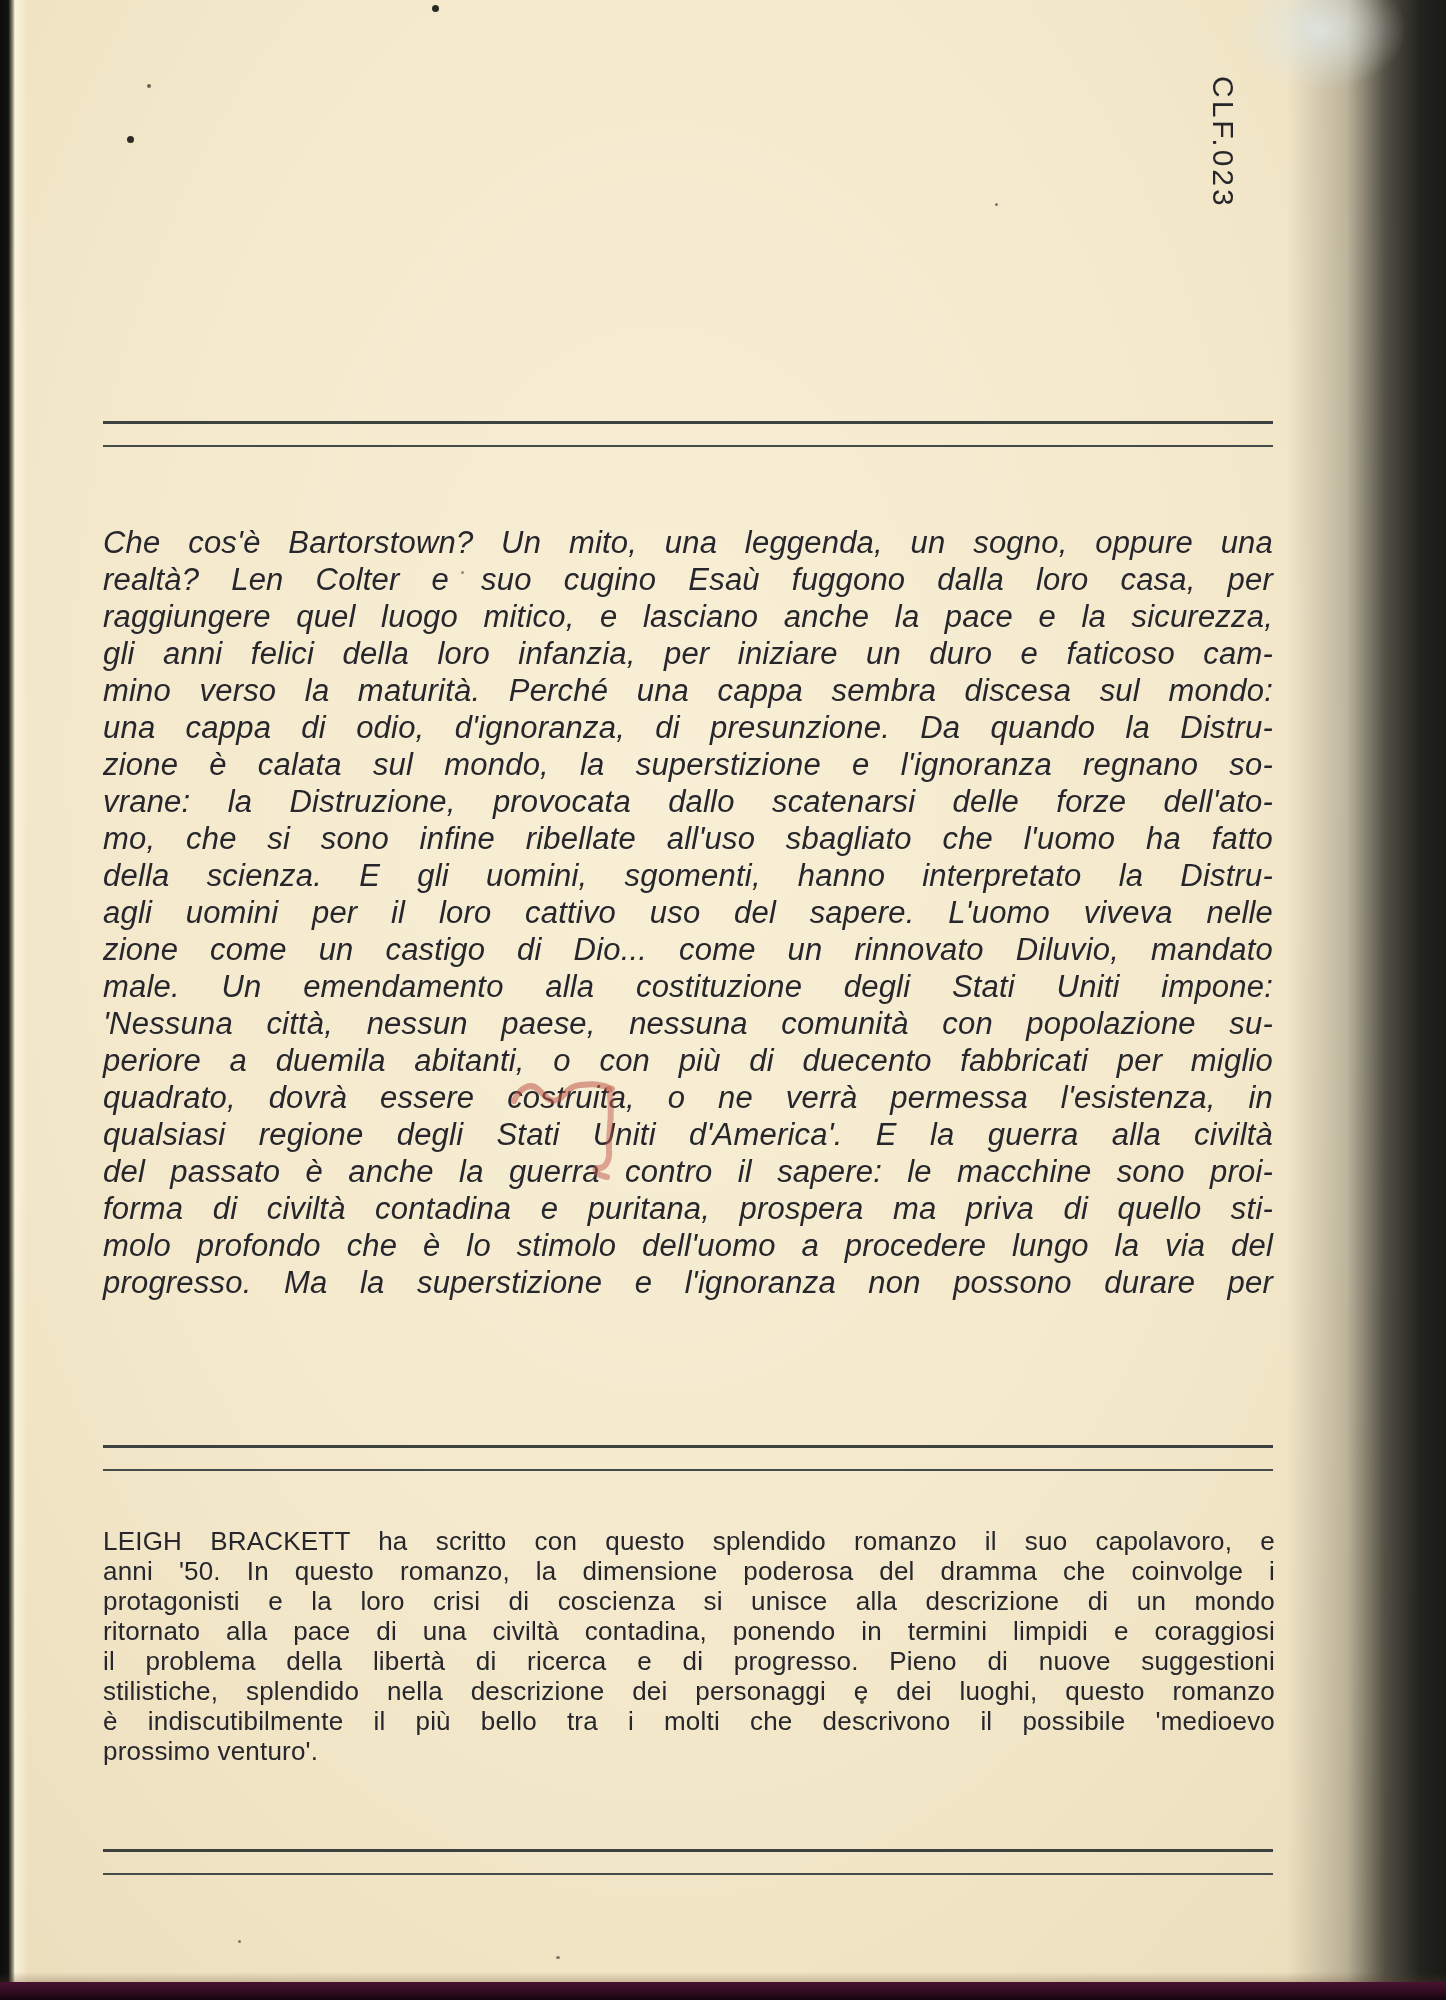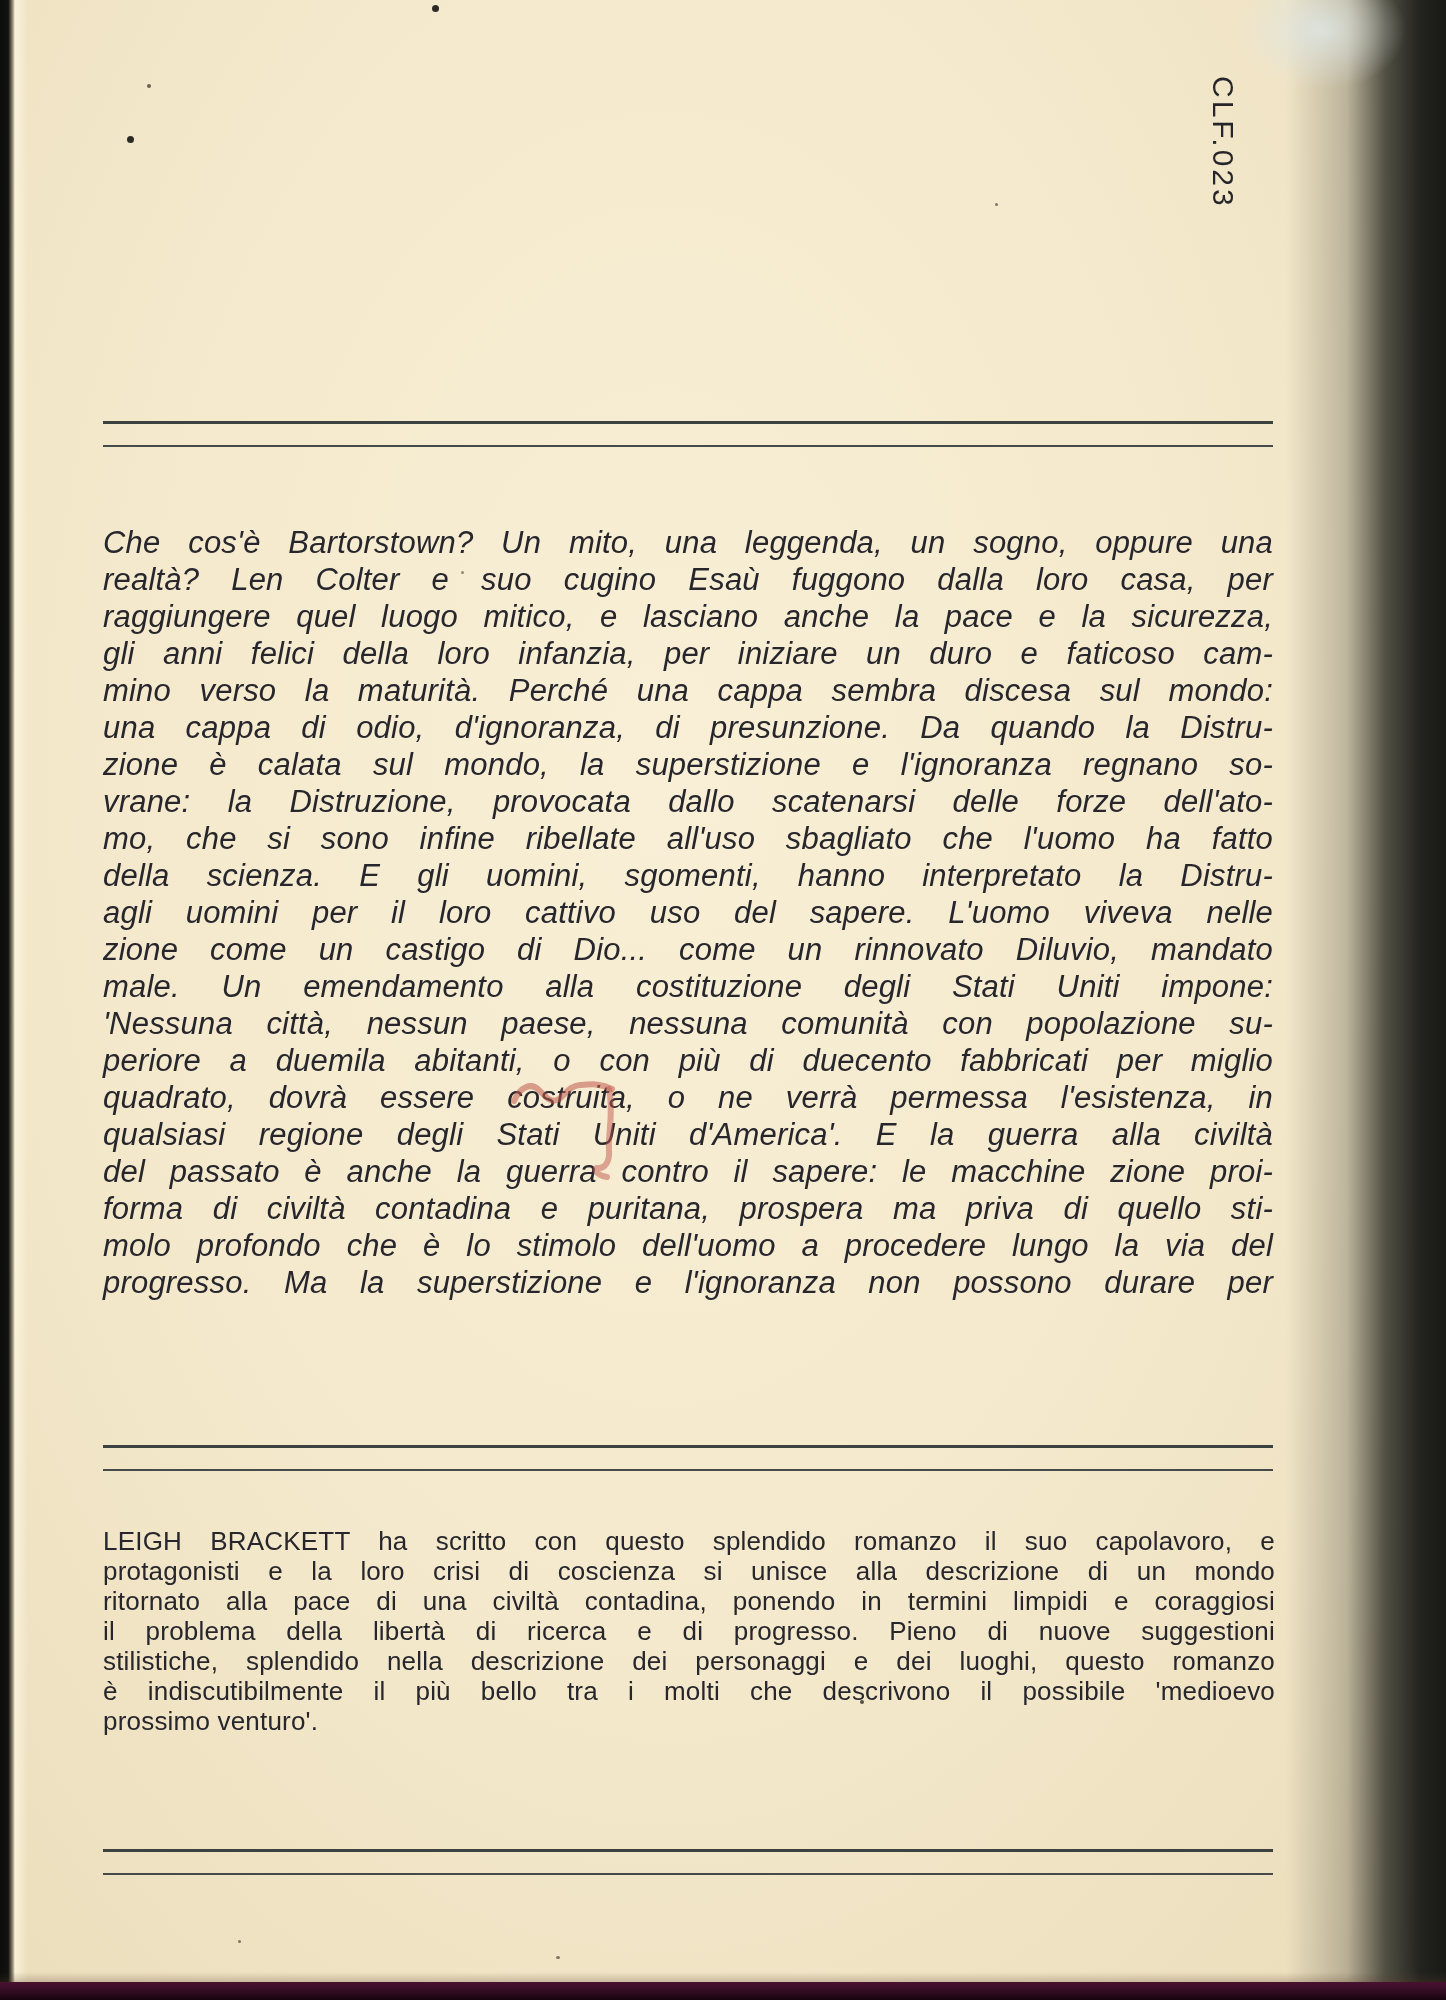--- a/index.html
+++ b/index.html
@@ -103,33 +103,34 @@
       <div class="tl">vrane: la Distruzione, provocata dallo scatenarsi delle forze dell'ato-</div>
       <div class="tl">mo, che si sono infine ribellate all'uso sbagliato che l'uomo ha fatto</div>
       <div class="tl">della scienza. E gli uomini, sgomenti, hanno interpretato la Distru-</div>
       <div class="tl">agli uomini per il loro cattivo uso del sapere. L'uomo viveva nelle</div>
       <div class="tl">zione come un castigo di Dio... come un rinnovato Diluvio, mandato</div>
       <div class="tl">male. Un emendamento alla costituzione degli Stati Uniti impone:</div>
       <div class="tl">'Nessuna città, nessun paese, nessuna comunità con popolazione su-</div>
       <div class="tl">periore a duemila abitanti, o con più di duecento fabbricati per miglio</div>
       <div class="tl">quadrato, dovrà essere costruita, o ne verrà permessa l'esistenza, in</div>
       <div class="tl">qualsiasi regione degli Stati Uniti d'America'. E la guerra alla civiltà</div>
-      <div class="tl">del passato è anche la guerra contro il sapere: le macchine zione proi-</div>
+      <div class="tl">del passato è anche la guerra contro il sapere: le macchine sono proi-</div>
       <div class="tl">forma di civiltà contadina e puritana, prospera ma priva di quello sti-</div>
       <div class="tl">molo profondo che è lo stimolo dell'uomo a procedere lungo la via del</div>
       <div class="tl">progresso. Ma la superstizione e l'ignoranza non possono durare per</div>
     </div>
 
   <div class="rule-pair rp2">
     <div class="rl1"></div>
     <div class="rl2"></div>
   </div>
 
   <div class="author">
       <div class="tl">LEIGH BRACKETT ha scritto con questo splendido romanzo il suo capolavoro, e</div>
+      <div class="tl">anni '50. In questo romanzo, la dimensione poderosa del dramma che coinvolge i</div>
       <div class="tl">protagonisti e la loro crisi di coscienza si unisce alla descrizione di un mondo</div>
       <div class="tl">ritornato alla pace di una civiltà contadina, ponendo in termini limpidi e coraggiosi</div>
       <div class="tl">il problema della libertà di ricerca e di progresso. Pieno di nuove suggestioni</div>
       <div class="tl">stilistiche, splendido nella descrizione dei personaggi e dei luoghi, questo romanzo</div>
       <div class="tl">è indiscutibilmente il più bello tra i molti che descrivono il possibile 'medioevo</div>
       <div class="tl last">prossimo venturo'.</div>
     </div>
 
   <div class="rule-pair rp3">
     <div class="rl1"></div>

